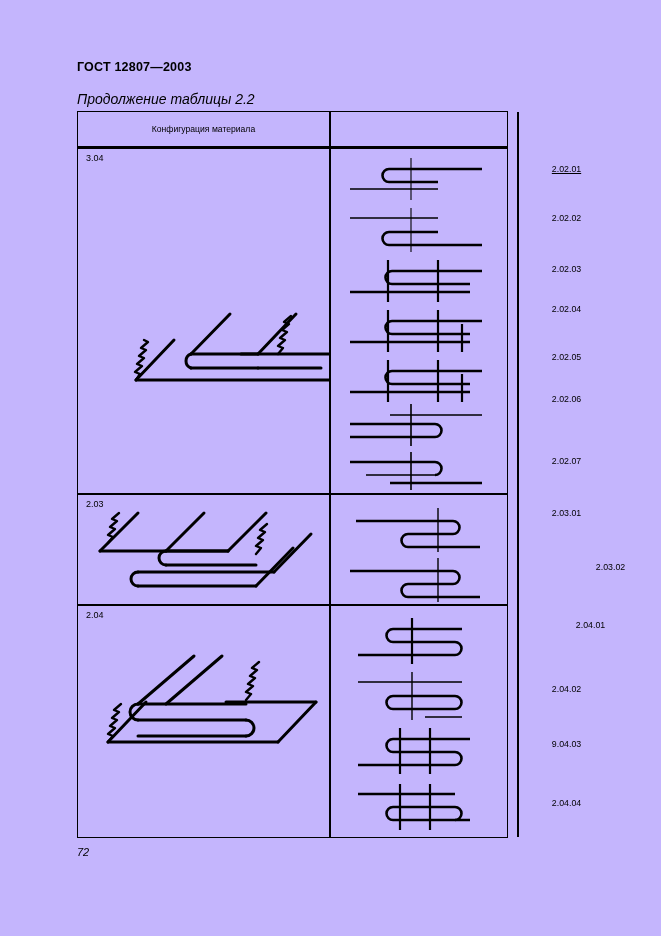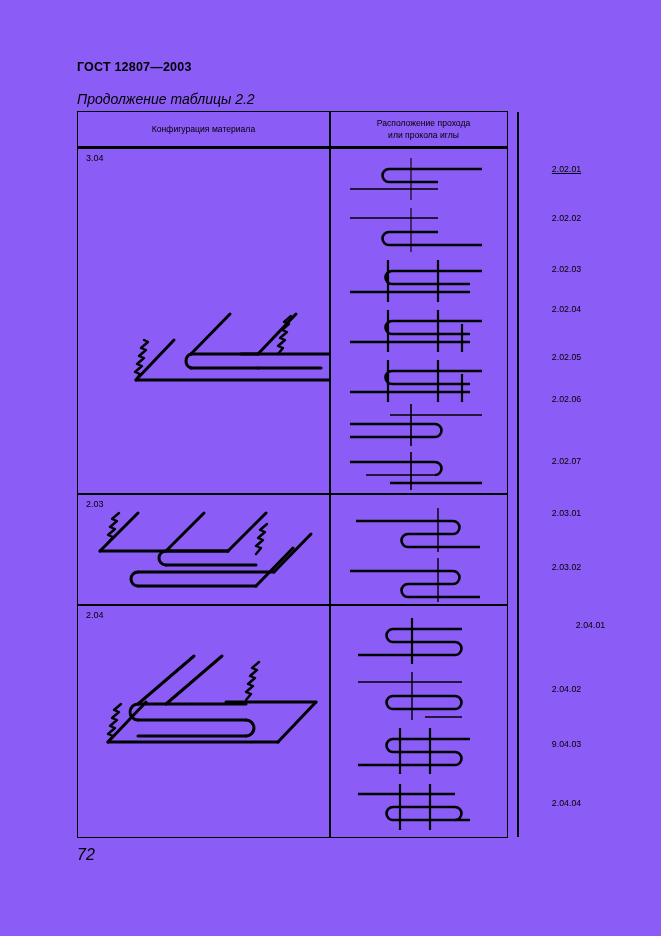--- a/index.html
+++ b/index.html
@@ -14,21 +14,21 @@
     font-family: "Liberation Sans", sans-serif;
     color: #000000;
     overflow: hidden;
   }
 
   #page {
     position: absolute;
     left: 0; top: 0;
     width: 661px;
     height: 936px;
-    background: #8b5cf6;
+    background: #c4b5fd;
   }
 
   
   .doc-standard-id {
     position: absolute;
     left: 77px;
     top: 60px;
     font-size: 12.5px;
     font-weight: bold;
     letter-spacing: 0.2px;
@@ -39,21 +39,21 @@
     left: 77px;
     top: 91px;
     font-size: 14px;
     font-style: italic;
     white-space: nowrap;
   }
   .page-number {
     position: absolute;
     left: 77px;
     top: 846px;
-    font-size: 16px;
+    font-size: 11px;
     font-style: italic;
   }
 
   
   #spec-table {
     position: absolute;
     left: 77px;
     top: 111px;
     width: 431px;
     height: 727px;
@@ -142,26 +142,20 @@
     <div class="vline c1"></div>
     <div class="vline c2"></div>
 
     <div class="hline head"></div>
     <div class="hline r203"></div>
     <div class="hline r204"></div>
 
     <div class="th c-config">
       <span>Конфигурация материала</span>
     </div>
-    <div class="th c-needle">
-      <span>
-        <span>Расположение прохода</span><br>
-        <span>или прокола иглы</span>
-      </span>
-    </div>
 
     <div class="group-label" style="top:41px;">3.04</div>
 
     <div class="config-art" style="top:170px;">
       <svg width="251" height="110" viewBox="0 0 251 110">
         <g fill="none" stroke="#000" stroke-width="3" stroke-linecap="round" stroke-linejoin="round">
 
           <path d="M58 98 L262 98"></path>
           <path d="M58 98 L96 58"></path>
 
@@ -313,21 +307,21 @@
             <path d="M123 69 A6.5 6.5 0 0 1 123 82" stroke-width="2.6"></path>
             <path d="M78 82 L123 82" stroke-width="2.6"></path>
             <path d="M78 82 A6.5 6.5 0 0 0 78 95" stroke-width="2.6"></path>
             <path d="M78 95 L150 95" stroke-width="2.6"></path>
           </g>
         </g>
       </svg>
     </div>
 
     <div class="code-cell" style="top:396px;">2.03.01</div>
-    <div class="code-cell" style="top:450px;">2.03.02</div>
+    <div class="code-cell" style="top:450px;margin-left:44px;">2.03.02</div>
 
     <div class="group-label" style="top:498px;">2.04</div>
 
     <div class="config-art" style="top:530px;">
       <svg width="251" height="120" viewBox="0 0 251 120">
         <g fill="none" stroke="#000" stroke-width="3" stroke-linecap="round" stroke-linejoin="round">
 
           <path d="M30 100 L200 100"></path>
           <path d="M30 100 L68 60"></path>
           <path d="M200 100 L238 60"></path>

